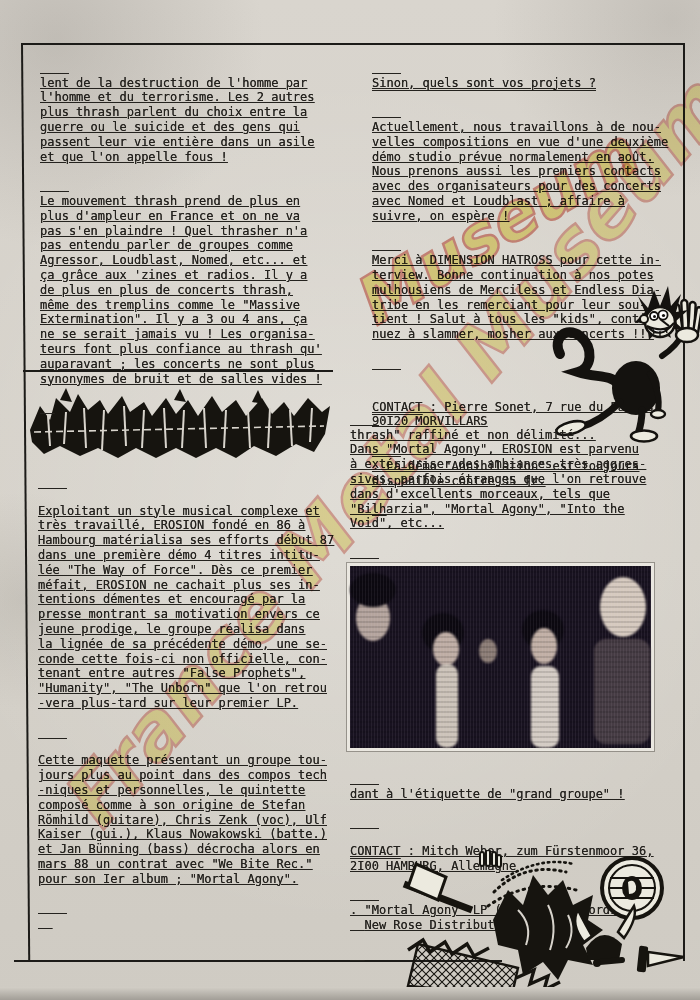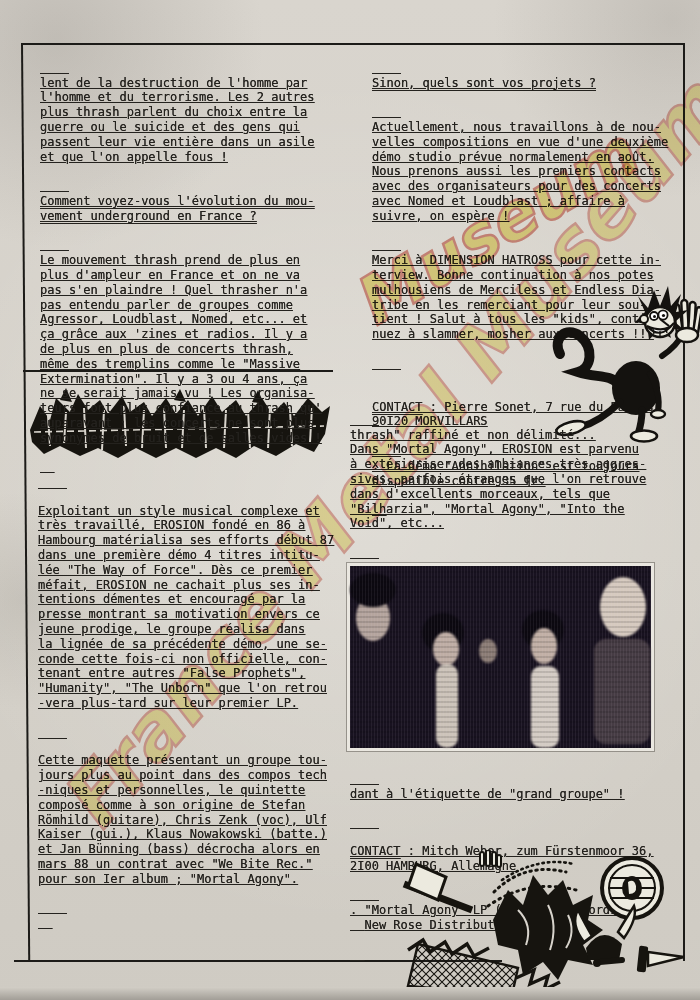--- a/index.html
+++ b/index.html
@@ -72,22 +72,20 @@
     </svg>
   </div>
 
   <div class="tx" style="left:40px;top:46px;width:312px;">
     <div class="blk">lent de la destruction de l'homme par
 l'homme et du terrorisme. Les 2 autres
 plus thrash parlent du choix entre la
 guerre ou le suicide et des gens qui
 passent leur vie entière dans un asile
 et que l'on appelle fous !</div>
-    <div class="blk uline">Comment voyez-vous l'évolution du mou-
-vement underground en France ?</div>
     <div class="blk">Le mouvement thrash prend de plus en
 plus d'ampleur en France et on ne va
 pas s'en plaindre ! Quel thrasher n'a
 pas entendu parler de groupes comme
 Agressor, Loudblast, Nomed, etc... et
 ça grâce aux 'zines et radios. Il y a
 de plus en plus de concerts thrash,
 même des tremplins comme le "Massive
 Extermination". Il y a 3 ou 4 ans, ça
 ne se serait jamais vu ! Les organisa-

